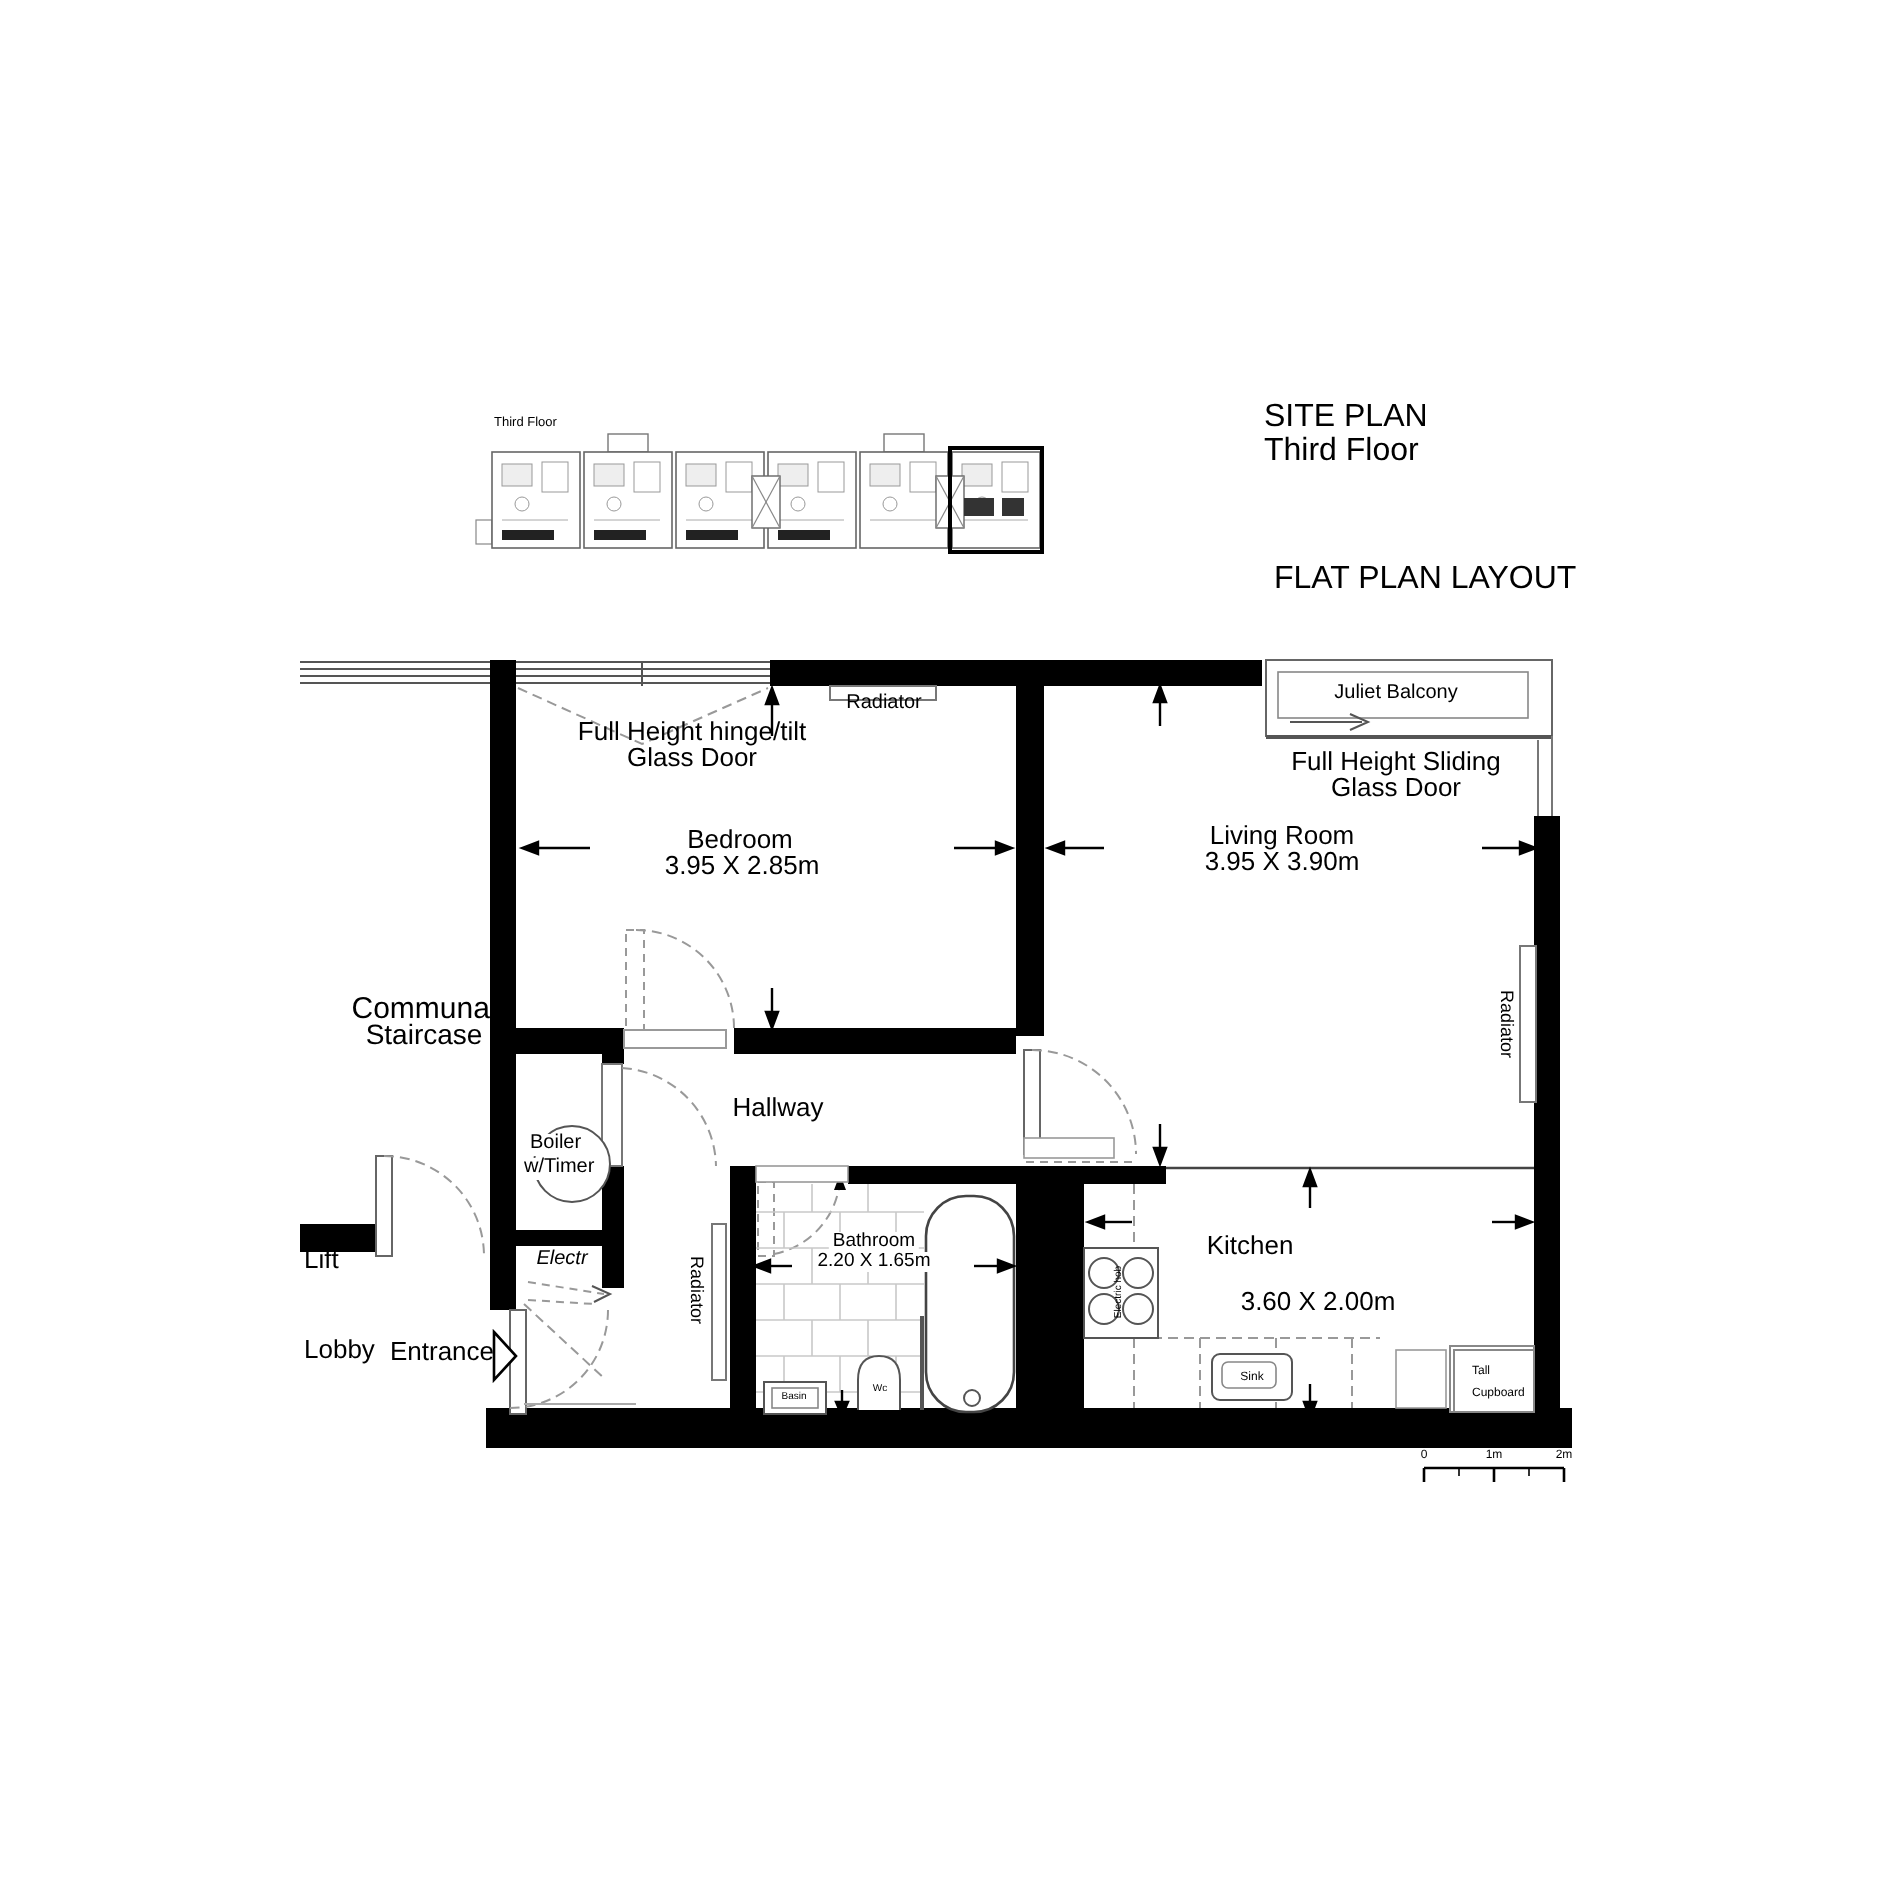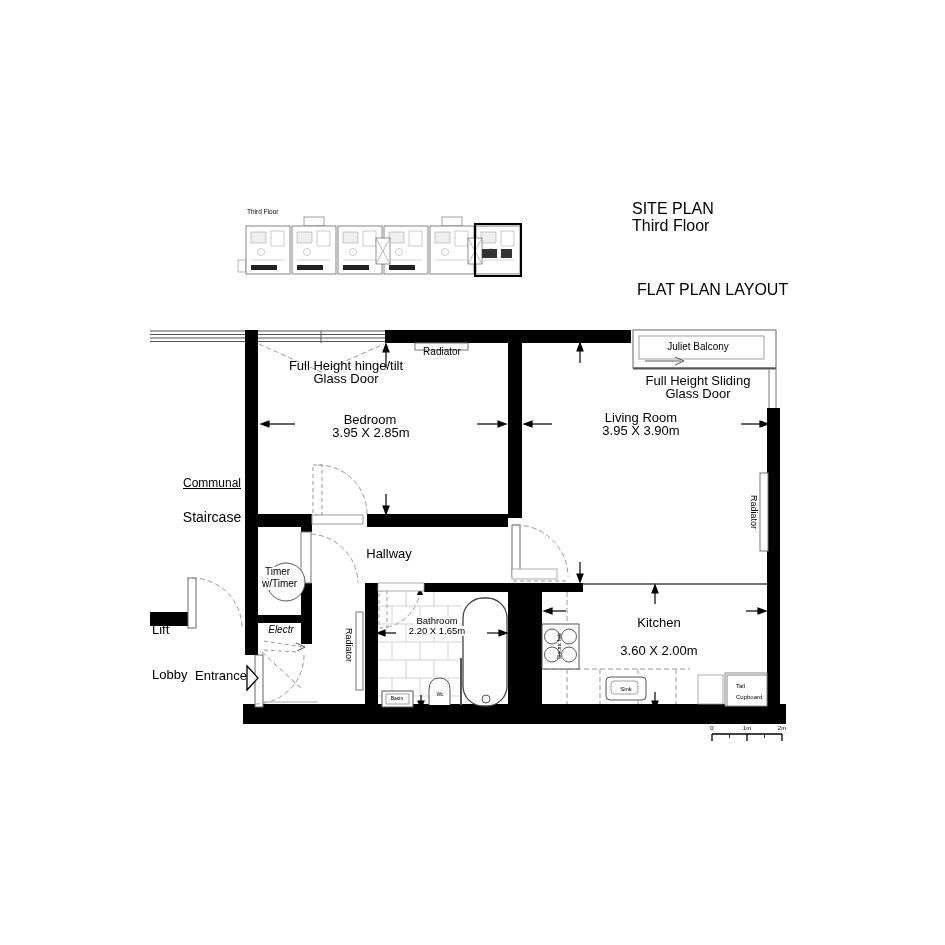--- a/index.html
+++ b/index.html
@@ -310,29 +310,29 @@
   <div class="lbl t11 c" style="left:346px;top:372px;">Glass Door</div>
   <div class="lbl t10 c" style="left:442px;top:347px;">Radiator</div>
   <div class="lbl t10 c" style="left:698px;top:342px;">Juliet Balcony</div>
   <div class="lbl t11 c" style="left:698px;top:374px;">Full Height Sliding</div>
   <div class="lbl t11 c" style="left:698px;top:387px;">Glass Door</div>
 
   <div class="lbl t11 c" style="left:370px;top:413px;">Bedroom</div>
   <div class="lbl t11 c" style="left:371px;top:426px;">3.95 X 2.85m</div>
   <div class="lbl t11 c" style="left:641px;top:411px;text-align:center;">Living Room</div>
   <div class="lbl t11 c" style="left:641px;top:424px;">3.95 X 3.90m</div>
-  <div class="lbl t11 c" style="left:659px;top:616px;">Kitchen</div>
+  <div class="lbl t11 c" style="left:625px;top:616px;">Kitchen</div>
   <div class="lbl t11 c" style="left:659px;top:644px;">3.60 X 2.00m</div>
   <div class="lbl t9 c bg" style="left:437px;top:616px;">Bathroom</div>
   <div class="lbl t9 c bg" style="left:437px;top:626px;">2.20 X 1.65m</div>
   <div class="lbl t11 c" style="left:389px;top:547px;">Hallway</div>
 
-  <div class="lbl c" style="left:212px;top:477px;font-size:12px;text-decoration:underline;">Communal</div>
+  <div class="lbl c" style="left:212px;top:497px;font-size:15px;">Communal</div>
   <div class="lbl c" style="left:212px;top:510px;font-size:14px;">Staircase</div>
-  <div class="lbl t10 bg" style="left:263px;top:567px;">Timer</div>
+  <div class="lbl t10 bg" style="left:263px;top:567px;">Boiler</div>
   <div class="lbl t10 bg" style="left:260px;top:579px;">w/Timer</div>
   <div class="lbl t10 c" style="left:281px;top:625px;font-style:italic;">Electr</div>
   <div class="lbl t11" style="left:152px;top:623px;">Lift</div>
   <div class="lbl t11" style="left:152px;top:668px;">Lobby</div>
   <div class="lbl t11 c" style="left:221px;top:669px;">Entrance</div>
 
   <div class="lbl r90" style="left:753px;top:512px;font-size:9px;">Radiator</div>
   <div class="lbl r90" style="left:348px;top:645px;font-size:9px;">Radiator</div>
   <div class="lbl rm90" style="left:560px;top:646px;font-size:5px;">Electric hob</div>
   <div class="lbl t6 cc" style="left:626px;top:689px;">Sink</div>

